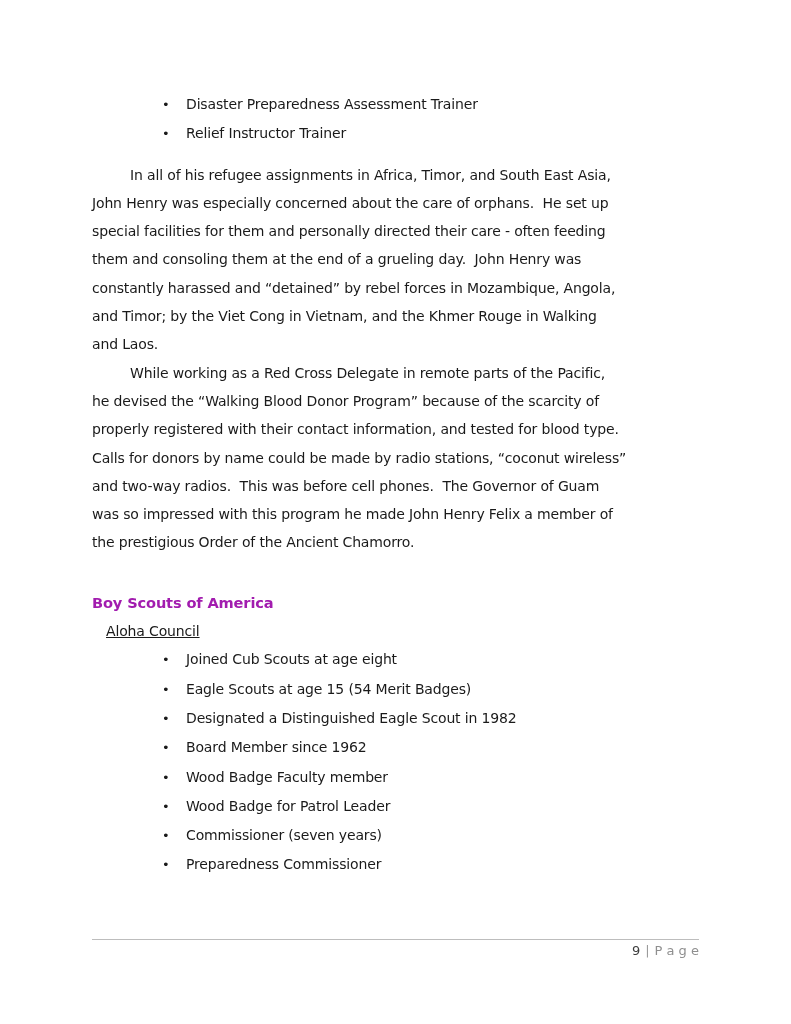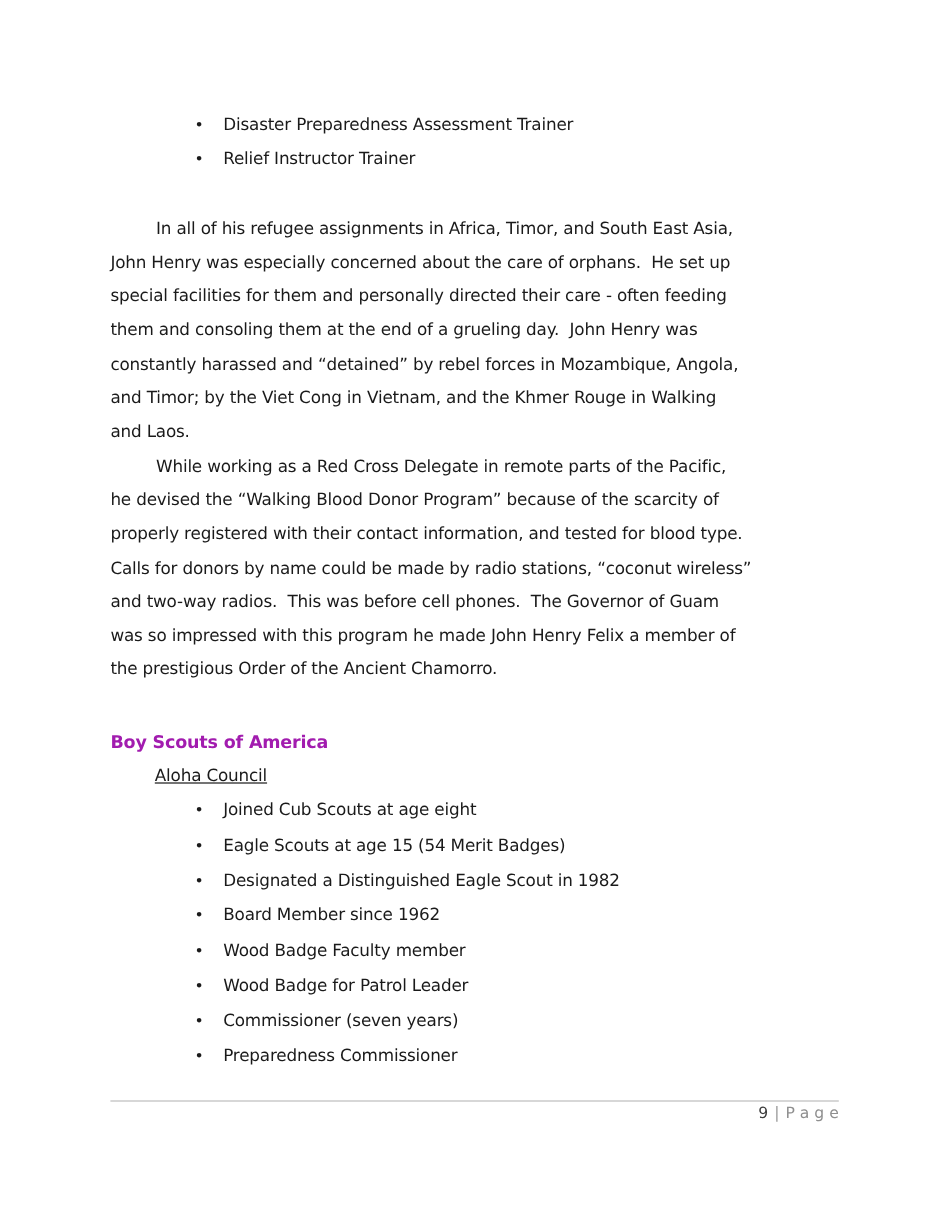--- a/index.html
+++ b/index.html
@@ -39,46 +39,46 @@
   }
   .blt {
     flex: none;
     width: 24px;
     font-size: 13px;
   }
   .para {
     margin: 0;
   }
   .para.first {
-    margin-top: 28px;
+    margin-top: 12px;
   }
   .line {
     line-height: 28.3px;
     white-space: pre-wrap;
   }
   .line.indent {
     text-indent: 38px;
   }
   .section-heading {
     margin: 32px 0 0 0;
     font-size: 14.6px;
     font-weight: bold;
     line-height: 28.3px;
     color: #a21caf;
   }
   .subsection {
-    margin: 0 0 0 37px;
+    margin: 0 0 0 14px;
     line-height: 28.3px;
     text-decoration: underline;
     width: fit-content;
   }
   .footer {
     position: absolute;
     left: 92px;
-    top: 917px;
+    top: 939px;
     width: 607px;
     border-top: 1px solid #bdbdbd;
     text-align: right;
     padding-top: 3px;
     font-size: 13px;
     letter-spacing: 0;
   }
   .pg-num { color: #3d3d3d; }
   .pg-sep { color: #9a9a9a; margin: 0 5px; }
   .pg-word { color: #8f8f8f; }

